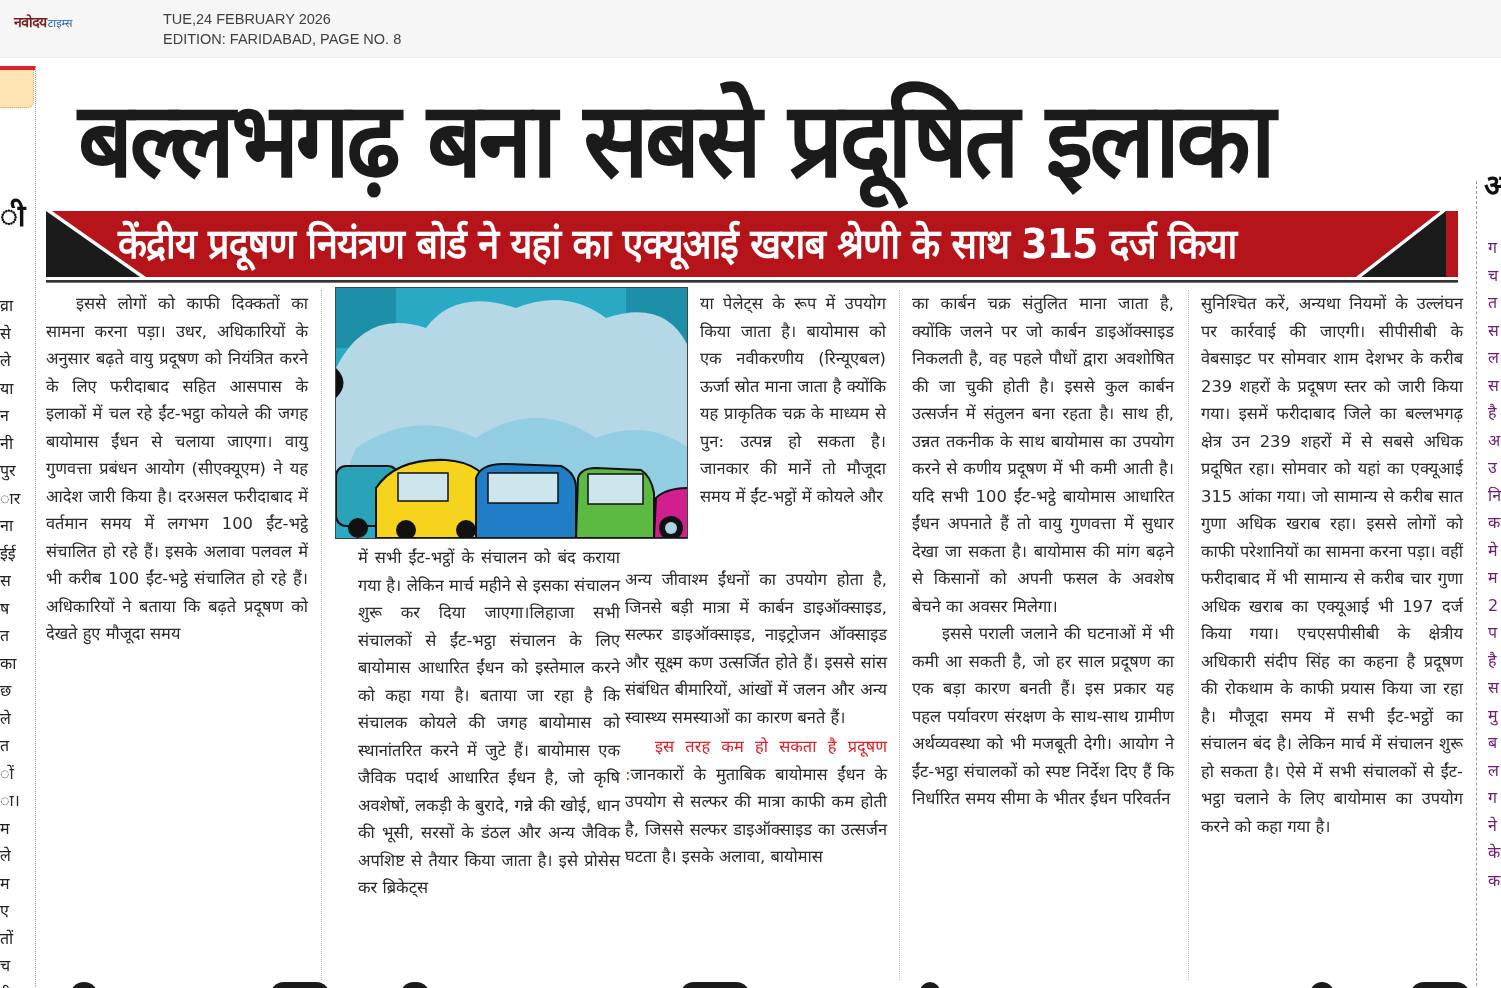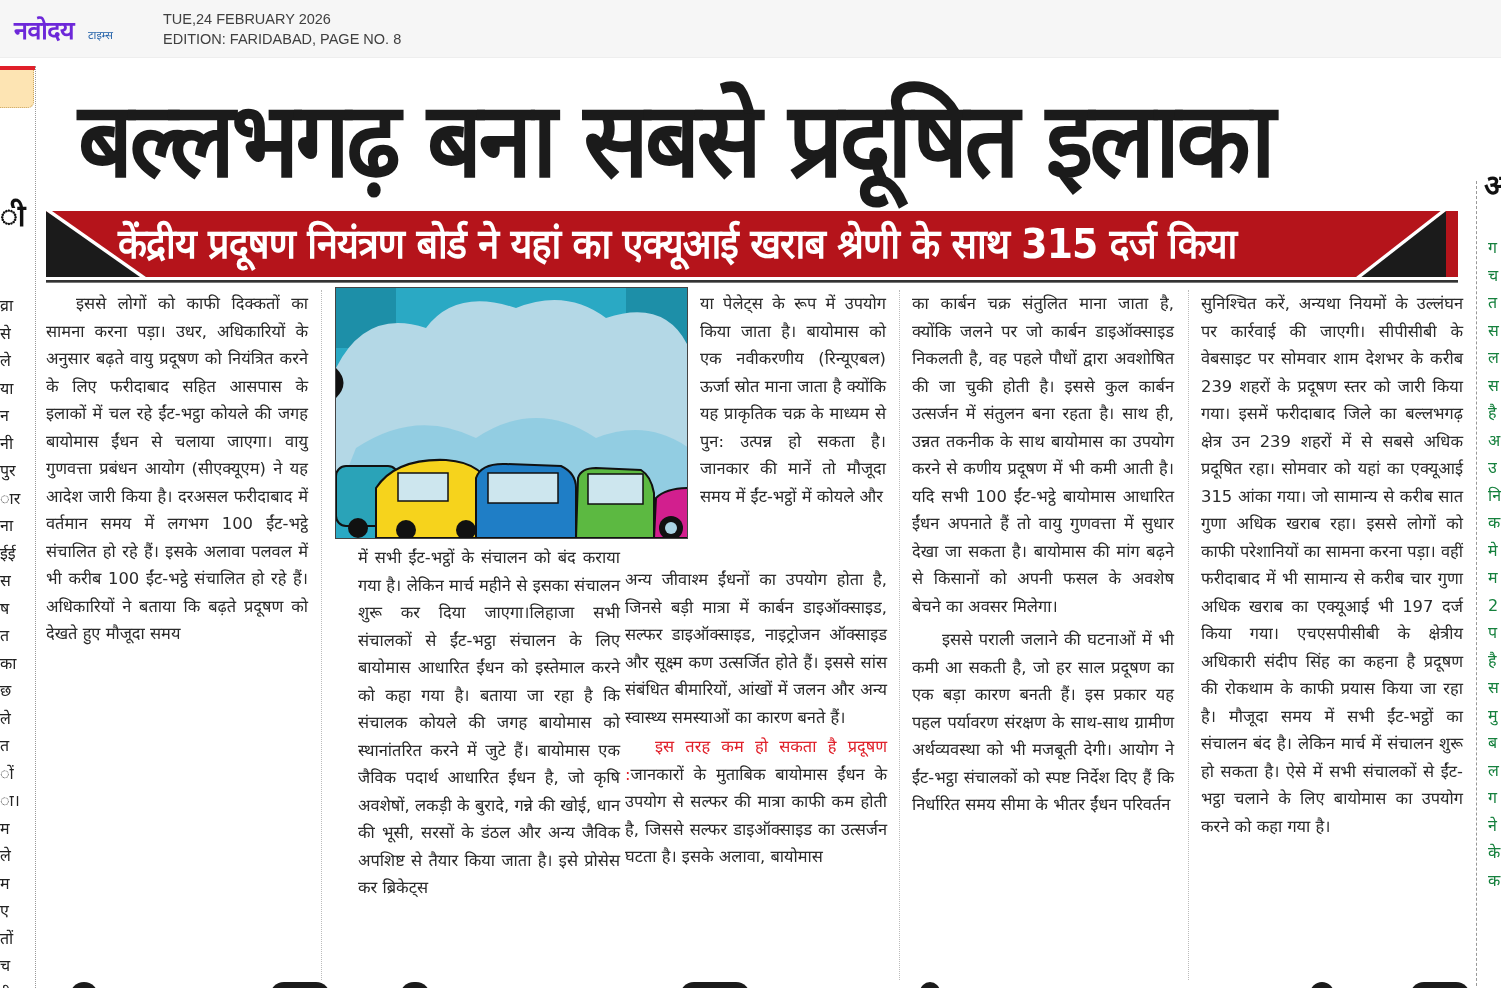--- a/index.html
+++ b/index.html
@@ -2,39 +2,39 @@
 <html><head>
 <meta charset="utf-8">
 <style>
   * { box-sizing: border-box; margin: 0; padding: 0; }
   html, body { width: 1501px; height: 988px; overflow: hidden; background: #ffffff; }
   body { position: relative; font-family: "DejaVu Sans", sans-serif; color: #222; }
 
   
   .topbar { position: absolute; left: 0; top: 0; width: 1501px; height: 58px; background: #f6f6f6; border-bottom: 1px solid #eee; }
   .logo { position: absolute; left: 14px; top: 12px; display: flex; align-items: baseline; }
-  .logo-main { font-family: "DejaVu Sans", sans-serif; font-weight: bold; font-size: 25px; color: #6d28d9; letter-spacing: -0.5px; }
-  .logo-sub { font-family: "DejaVu Sans", sans-serif; font-size: 11px; color: #1f5fa8; margin-left: 14px; }
+  .logo-main { font-family: "DejaVu Sans", sans-serif; font-weight: bold; font-size: 14px; color: #7f1d1d; letter-spacing: -0.5px; }
+  .logo-sub { font-family: "DejaVu Sans", sans-serif; font-size: 11px; color: #1f5fa8; margin-left: 1px; }
   .edition { position: absolute; left: 163px; top: 9px; font-family: "Liberation Sans", sans-serif; font-size: 14.5px; line-height: 20px; color: #404040; }
 
   
   .page { position: absolute; left: 0; top: 58px; width: 1501px; height: 930px; background: #fff; }
 
   
   .left-strip { position: absolute; left: 0; top: 8px; width: 36px; height: 922px; border-right: 1px dotted #999; overflow: hidden; }
   .left-strip .redbar { position: absolute; left: 0; top: 0; width: 36px; height: 4px; background: #e0202a; }
   .left-strip .tan { position: absolute; left: 0; top: 4px; width: 34px; height: 38px; background: #fde4b3; border-bottom: 1px dotted #c9a660; border-right: 1px dotted #c9a660; border-bottom-right-radius: 6px; }
   .left-strip .big { position: absolute; left: 0; top: 128px; font-size: 30px; font-weight: bold; color: #111; }
   .left-strip .frag { position: absolute; left: 0; top: 226px; width: 16px; font-size: 16px; line-height: 27.5px; color: #222; }
 
   
   .right-strip { position: absolute; left: 1474px; top: 8px; width: 27px; height: 922px; overflow: hidden; }
   .right-strip .rule { position: absolute; left: 2px; top: 115px; width: 2px; height: 820px; border-left: 1px dashed #999; }
   .right-strip .big { position: absolute; left: 10px; top: 98px; font-size: 30px; font-weight: bold; color: #111; }
-  .right-strip .frag { position: absolute; left: 14px; top: 168px; width: 14px; font-size: 16px; line-height: 27.5px; color: #15803d; }
+  .right-strip .frag { position: absolute; left: 14px; top: 168px; width: 14px; font-size: 16px; line-height: 27.5px; color: #701a75; }
 
   
   .headline { position: absolute; left: 78px; top: 12px; width: 1380px; height: 140px; font-family: "DejaVu Sans", sans-serif; font-weight: bold; font-size: 104px; line-height: 140px; color: #1b1b1b; letter-spacing: -4px; white-space: nowrap; transform: scaleX(0.93); transform-origin: left center; }
 
   
   .ribbon { position: absolute; left: 46px; top: 153px; width: 1400px; height: 68px; }
   .ribbon .red { position: absolute; left: 0; top: 0; width: 1412px; height: 66px; background: #b5141b; clip-path: polygon(0 0, 100% 0, 100% 100%, 0 100%); }
   .ribbon .black-left { position: absolute; left: 0; top: 0; width: 100px; height: 66px; background: #1b1b1b; clip-path: polygon(0 0, 0 100%, 100% 100%); }
   .ribbon .white-left { position: absolute; left: 0; top: 0; width: 100px; height: 66px; clip-path: polygon(0 0, 6% 0, 100% 100%, 94% 100%); background: #fff; }
   .ribbon .black-right { position: absolute; right: 0; top: 0; width: 90px; height: 66px; background: #1b1b1b; clip-path: polygon(100% 0, 100% 100%, 0 100%); }
@@ -146,21 +146,21 @@
       <span class="lead-red">इस तरह कम हो सकता है प्रदूषण :</span><span>जानकारों के मुताबिक बायोमास ईंधन के उपयोग से सल्फर की मात्रा काफी कम होती है, जिससे सल्फर डाइऑक्साइड का उत्सर्जन घटता है। इसके अलावा, बायोमास</span>
     </p>
   </div>
 
   <div class="col col3-top">
     <p class="last">या पेलेट्स के रूप में उपयोग किया जाता है। बायोमास को एक नवीकरणीय (रिन्यूएबल) ऊर्जा स्रोत माना जाता है क्योंकि यह प्राकृतिक चक्र के माध्यम से पुन: उत्पन्न हो सकता है।जानकार की मानें तो मौजूदा समय में ईंट-भट्ठों में कोयले और</p>
   </div>
 
   <div class="col col4">
     <p class="last">का कार्बन चक्र संतुलित माना जाता है, क्योंकि जलने पर जो कार्बन डाइऑक्साइड निकलती है, वह पहले पौधों द्वारा अवशोषित की जा चुकी होती है। इससे कुल कार्बन उत्सर्जन में संतुलन बना रहता है। साथ ही, उन्नत तकनीक के साथ बायोमास का उपयोग करने से कणीय प्रदूषण में भी कमी आती है। यदि सभी 100 ईंट-भट्ठे बायोमास आधारित ईंधन अपनाते हैं तो वायु गुणवत्ता में सुधार देखा जा सकता है। बायोमास की मांग बढ़ने से किसानों को अपनी फसल के अवशेष बेचने का अवसर मिलेगा।</p>
-    <p class="indent last" style="margin-top:6px;">इससे पराली जलाने की घटनाओं में भी कमी आ सकती है, जो हर साल प्रदूषण का एक बड़ा कारण बनती हैं। इस प्रकार यह पहल पर्यावरण संरक्षण के साथ-साथ ग्रामीण अर्थव्यवस्था को भी मजबूती देगी। आयोग ने ईंट-भट्ठा संचालकों को स्पष्ट निर्देश दिए हैं कि निर्धारित समय सीमा के भीतर ईंधन परिवर्तन</p>
+    <p class="indent last" style="margin-top:0;">इससे पराली जलाने की घटनाओं में भी कमी आ सकती है, जो हर साल प्रदूषण का एक बड़ा कारण बनती हैं। इस प्रकार यह पहल पर्यावरण संरक्षण के साथ-साथ ग्रामीण अर्थव्यवस्था को भी मजबूती देगी। आयोग ने ईंट-भट्ठा संचालकों को स्पष्ट निर्देश दिए हैं कि निर्धारित समय सीमा के भीतर ईंधन परिवर्तन</p>
   </div>
 
   <div class="col col5">
     <p class="last">सुनिश्चित करें, अन्यथा नियमों के उल्लंघन पर कार्रवाई की जाएगी। सीपीसीबी के वेबसाइट पर सोमवार शाम देशभर के करीब 239 शहरों के प्रदूषण स्तर को जारी किया गया। इसमें फरीदाबाद जिले का बल्लभगढ़ क्षेत्र उन 239 शहरों में से सबसे अधिक प्रदूषित रहा। सोमवार को यहां का एक्यूआई 315 आंका गया। जो सामान्य से करीब सात गुणा अधिक खराब रहा। इससे लोगों को काफी परेशानियों का सामना करना पड़ा। वहीं फरीदाबाद में भी सामान्य से करीब चार गुणा अधिक खराब का एक्यूआई भी 197 दर्ज किया गया। एचएसपीसीबी के क्षेत्रीय अधिकारी संदीप सिंह का कहना है प्रदूषण की रोकथाम के काफी प्रयास किया जा रहा है। मौजूदा समय में सभी ईंट-भट्ठों का संचालन बंद है। लेकिन मार्च में संचालन शुरू हो सकता है। ऐसे में सभी संचालकों से ईंट-भट्ठा चलाने के लिए बायोमास का उपयोग करने को कहा गया है।</p>
   </div>
 
   <div class="col-rule" style="left:321px;"></div>
   <div class="col-rule" style="left:899px;"></div>
   <div class="col-rule" style="left:1188px;"></div>
 

